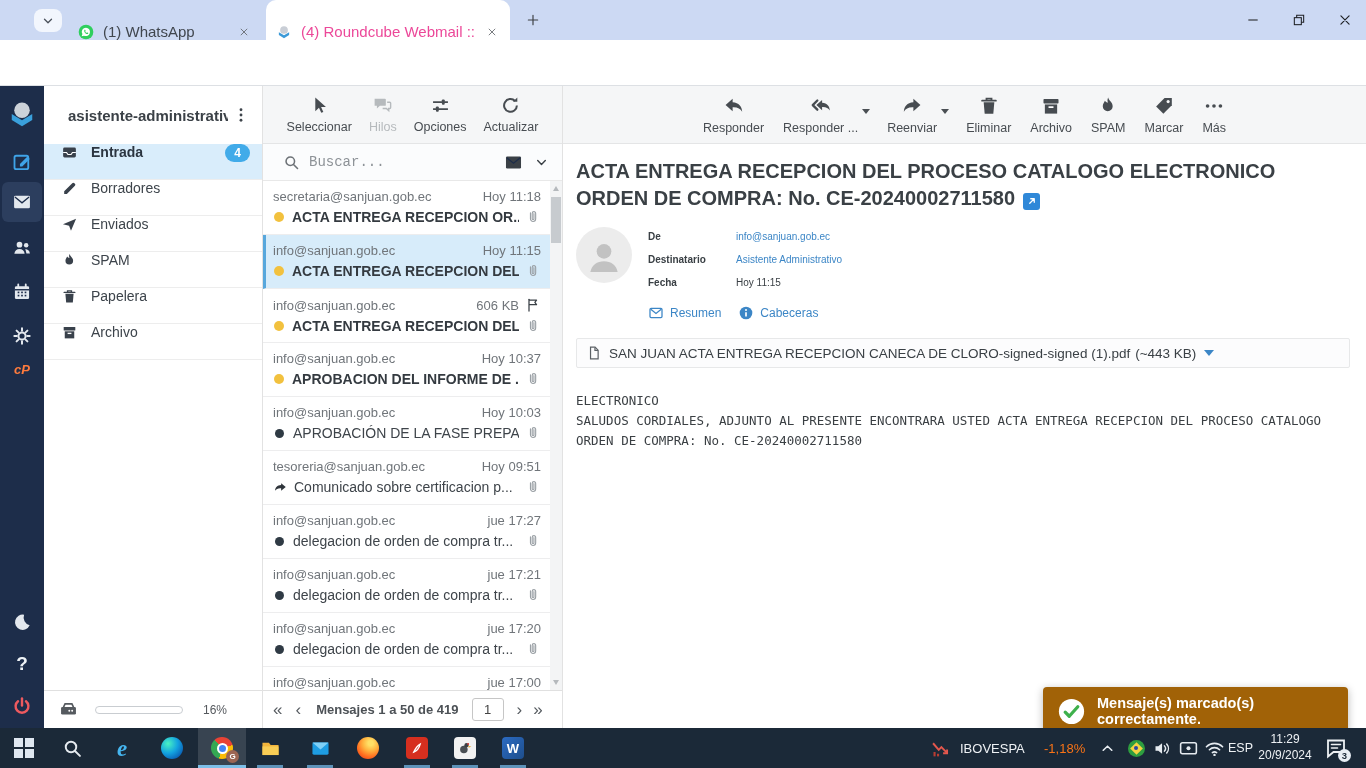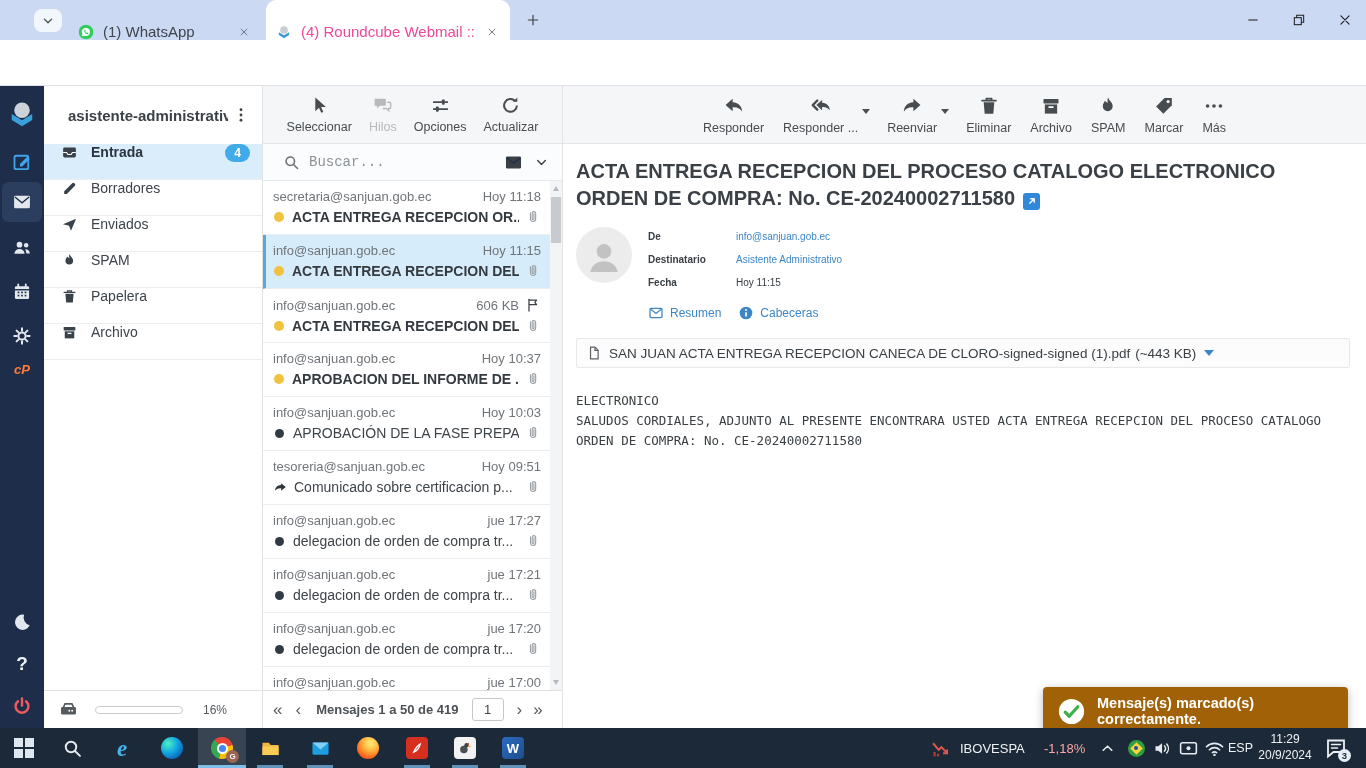--- a/index.html
+++ b/index.html
@@ -150,21 +150,21 @@
     color:#fff;font-size:8px;font-weight:bold;display:flex;align-items:center;justify-content:center;z-index:2}
   .ffic{width:22px;height:22px;border-radius:50%;background:radial-gradient(circle at 62% 28%,#ffe066 0 12%,#ffb13d 38%,#ff6d1f 66%,#e0301e 100%)}
   .wordic{width:22px;height:22px;border-radius:4px;background:linear-gradient(135deg,#2b6bc3,#1e4e8c);
     color:#fff;font-size:13px;font-weight:bold;display:flex;align-items:center;justify-content:center}
   .acroic{width:22px;height:22px;border-radius:4px;background:#d62f1f;display:flex;align-items:center;justify-content:center}
   .birdic{width:22px;height:22px;border-radius:4px;background:#f2f2f2;display:flex;align-items:center;justify-content:center}
   .brazil{width:17px;height:17px;border-radius:50%;background:#2e9e3f;position:relative}
   .brazil::before{content:"";position:absolute;left:4px;top:4px;width:9px;height:9px;background:#f5d442;transform:rotate(45deg)}
   .brazil::after{content:"";position:absolute;left:6.5px;top:6.5px;width:4px;height:4px;border-radius:50%;background:#2b49a3}
   .traytxt{position:absolute;color:#eef1f4;font-size:13px;top:13px;white-space:nowrap}
-  .red{color:#fca5a5}
+  .red{color:#f97316}
   .clockbox{position:absolute;left:1252px;top:4px;width:66px;color:#eef1f4;font-size:12px;text-align:center;line-height:15.5px}
   .notif{position:absolute;left:1324px;top:8px;width:24px;height:24px;color:#eef1f4}
   .nbadge{position:absolute;right:-3px;bottom:-2px;width:13px;height:13px;border-radius:50%;background:#e8eef5;
     color:#1b2938;font-size:9.5px;font-weight:bold;display:flex;align-items:center;justify-content:center}
 </style>
 </head>
 <body>
 
 <div id="screen">
 

